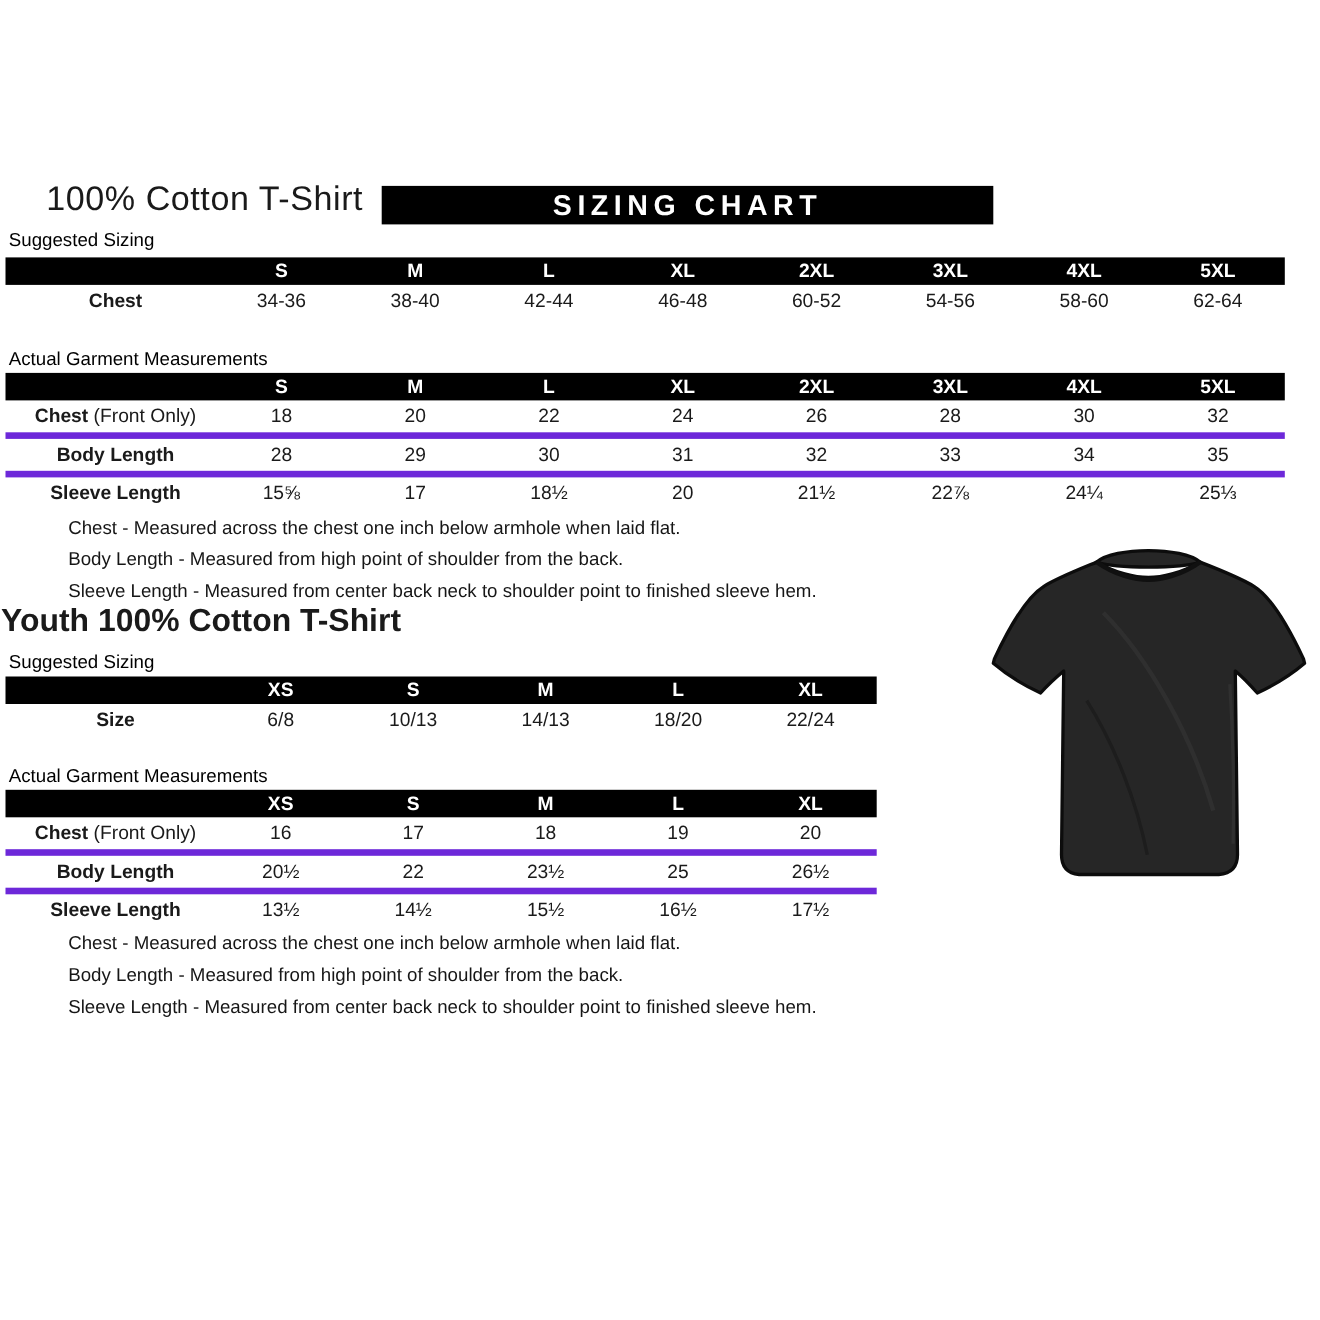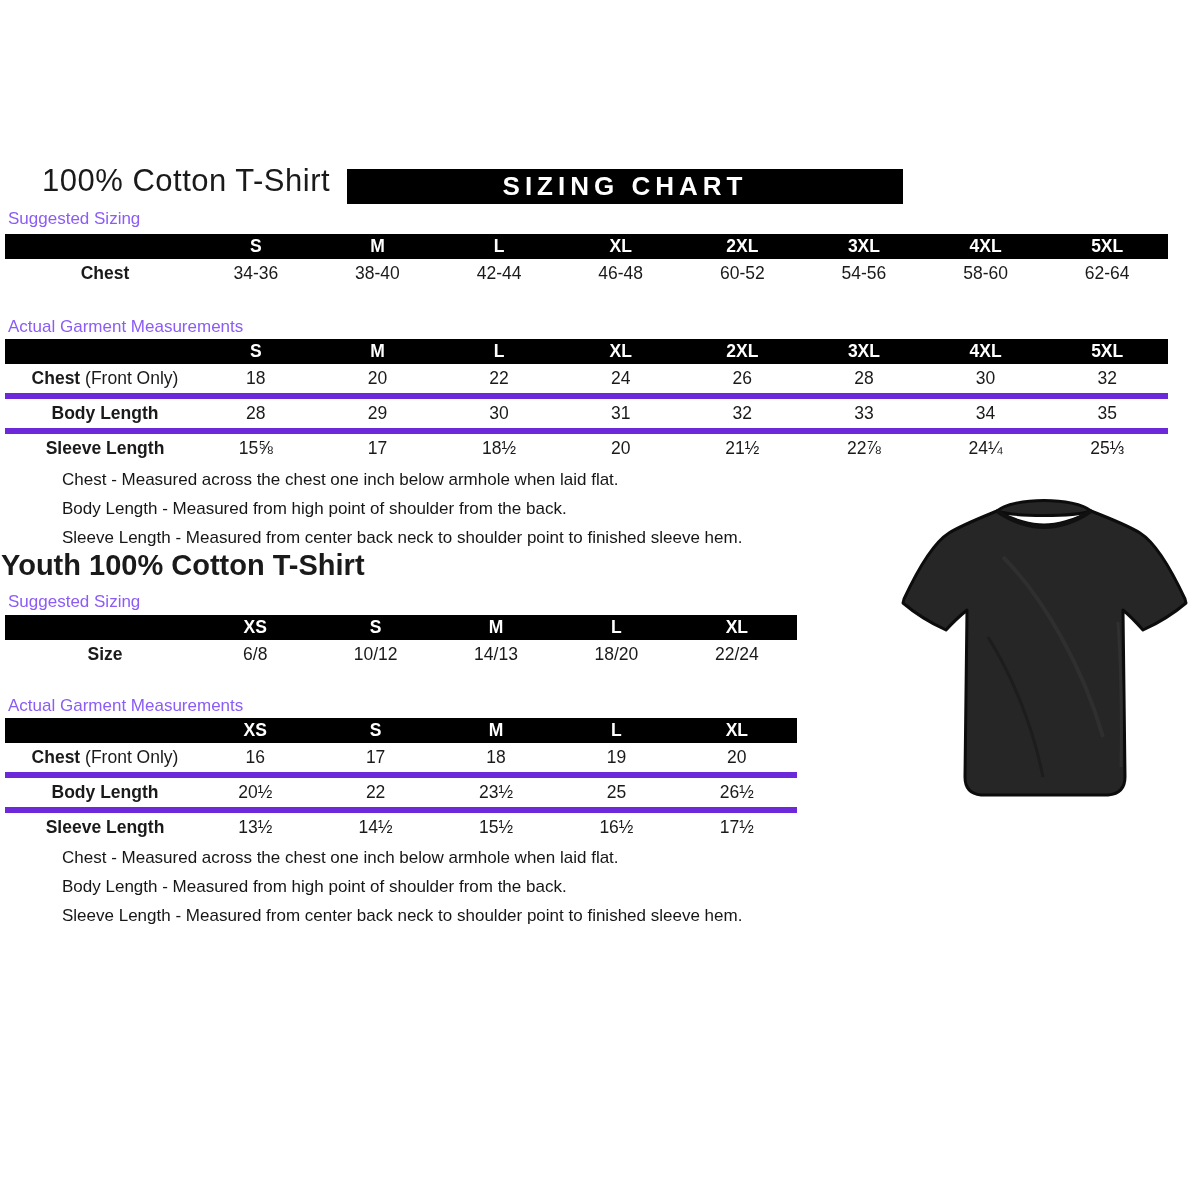--- a/index.html
+++ b/index.html
@@ -3,21 +3,21 @@
 <meta charset="utf-8">
 <style>
   html,body{margin:0;padding:0;background:#ffffff;}
   #page{position:relative;width:1200px;height:1200px;background:#ffffff;overflow:hidden;
         font-family:"Liberation Sans", sans-serif;color:#1a1a1a;}
   .abs{position:absolute;}
   .page-title{font-size:31px;font-weight:400;letter-spacing:0.5px;white-space:nowrap;margin-left:28px;}
   .youth-title{font-size:29px;font-weight:700;white-space:nowrap;}
   .banner{background:#000000;color:#ffffff;font-weight:700;font-size:26px;letter-spacing:5px;
           text-align:center;line-height:35px;height:35px;width:556px;}
-  .section-label{font-size:17px;font-weight:400;color:#8b5cf6;white-space:nowrap;}
+  .section-label{font-size:17px;font-weight:400;color:#000000;white-space:nowrap;}
   .sizing-table{display:block;}
   .trow{display:flex;align-items:center;height:29px;}
   .trow.thead{background:#000000;color:#ffffff;height:25px;font-size:17px;font-weight:700;}
   .cell{flex:1;text-align:center;font-size:17.5px;white-space:nowrap;}
   .label-cell{flex:0 0 190px;text-align:center;padding-left:10px;box-sizing:border-box;}
   .label-cell b{font-weight:700;}
   .lined .datarow + .datarow{border-top:6px solid #6d28d9;}
   .note{font-size:17px;height:28px;line-height:28px;white-space:nowrap;color:#161616;}
   .notes-block .note{margin-bottom:1px;margin-left:48px;}
 </style>
@@ -121,21 +121,21 @@
         <div class="cell label-cell"></div>
         <div class="cell">XS</div>
         <div class="cell">S</div>
         <div class="cell">M</div>
         <div class="cell">L</div>
         <div class="cell">XL</div>
       </div>
       <div class="trow datarow">
         <div class="cell label-cell"><b>Size</b></div>
         <div class="cell">6/8</div>
-        <div class="cell">10/12</div>
+        <div class="cell">10/13</div>
         <div class="cell">14/13</div>
         <div class="cell">18/20</div>
         <div class="cell">22/24</div>
       </div>
     </div>
 
   <div class="abs section-label" style="left:8px;top:696px;">Actual Garment Measurements</div>
 
   <div class="abs sizing-table lined" style="left:5px;top:718px;width:792px;">
       <div class="trow thead">

